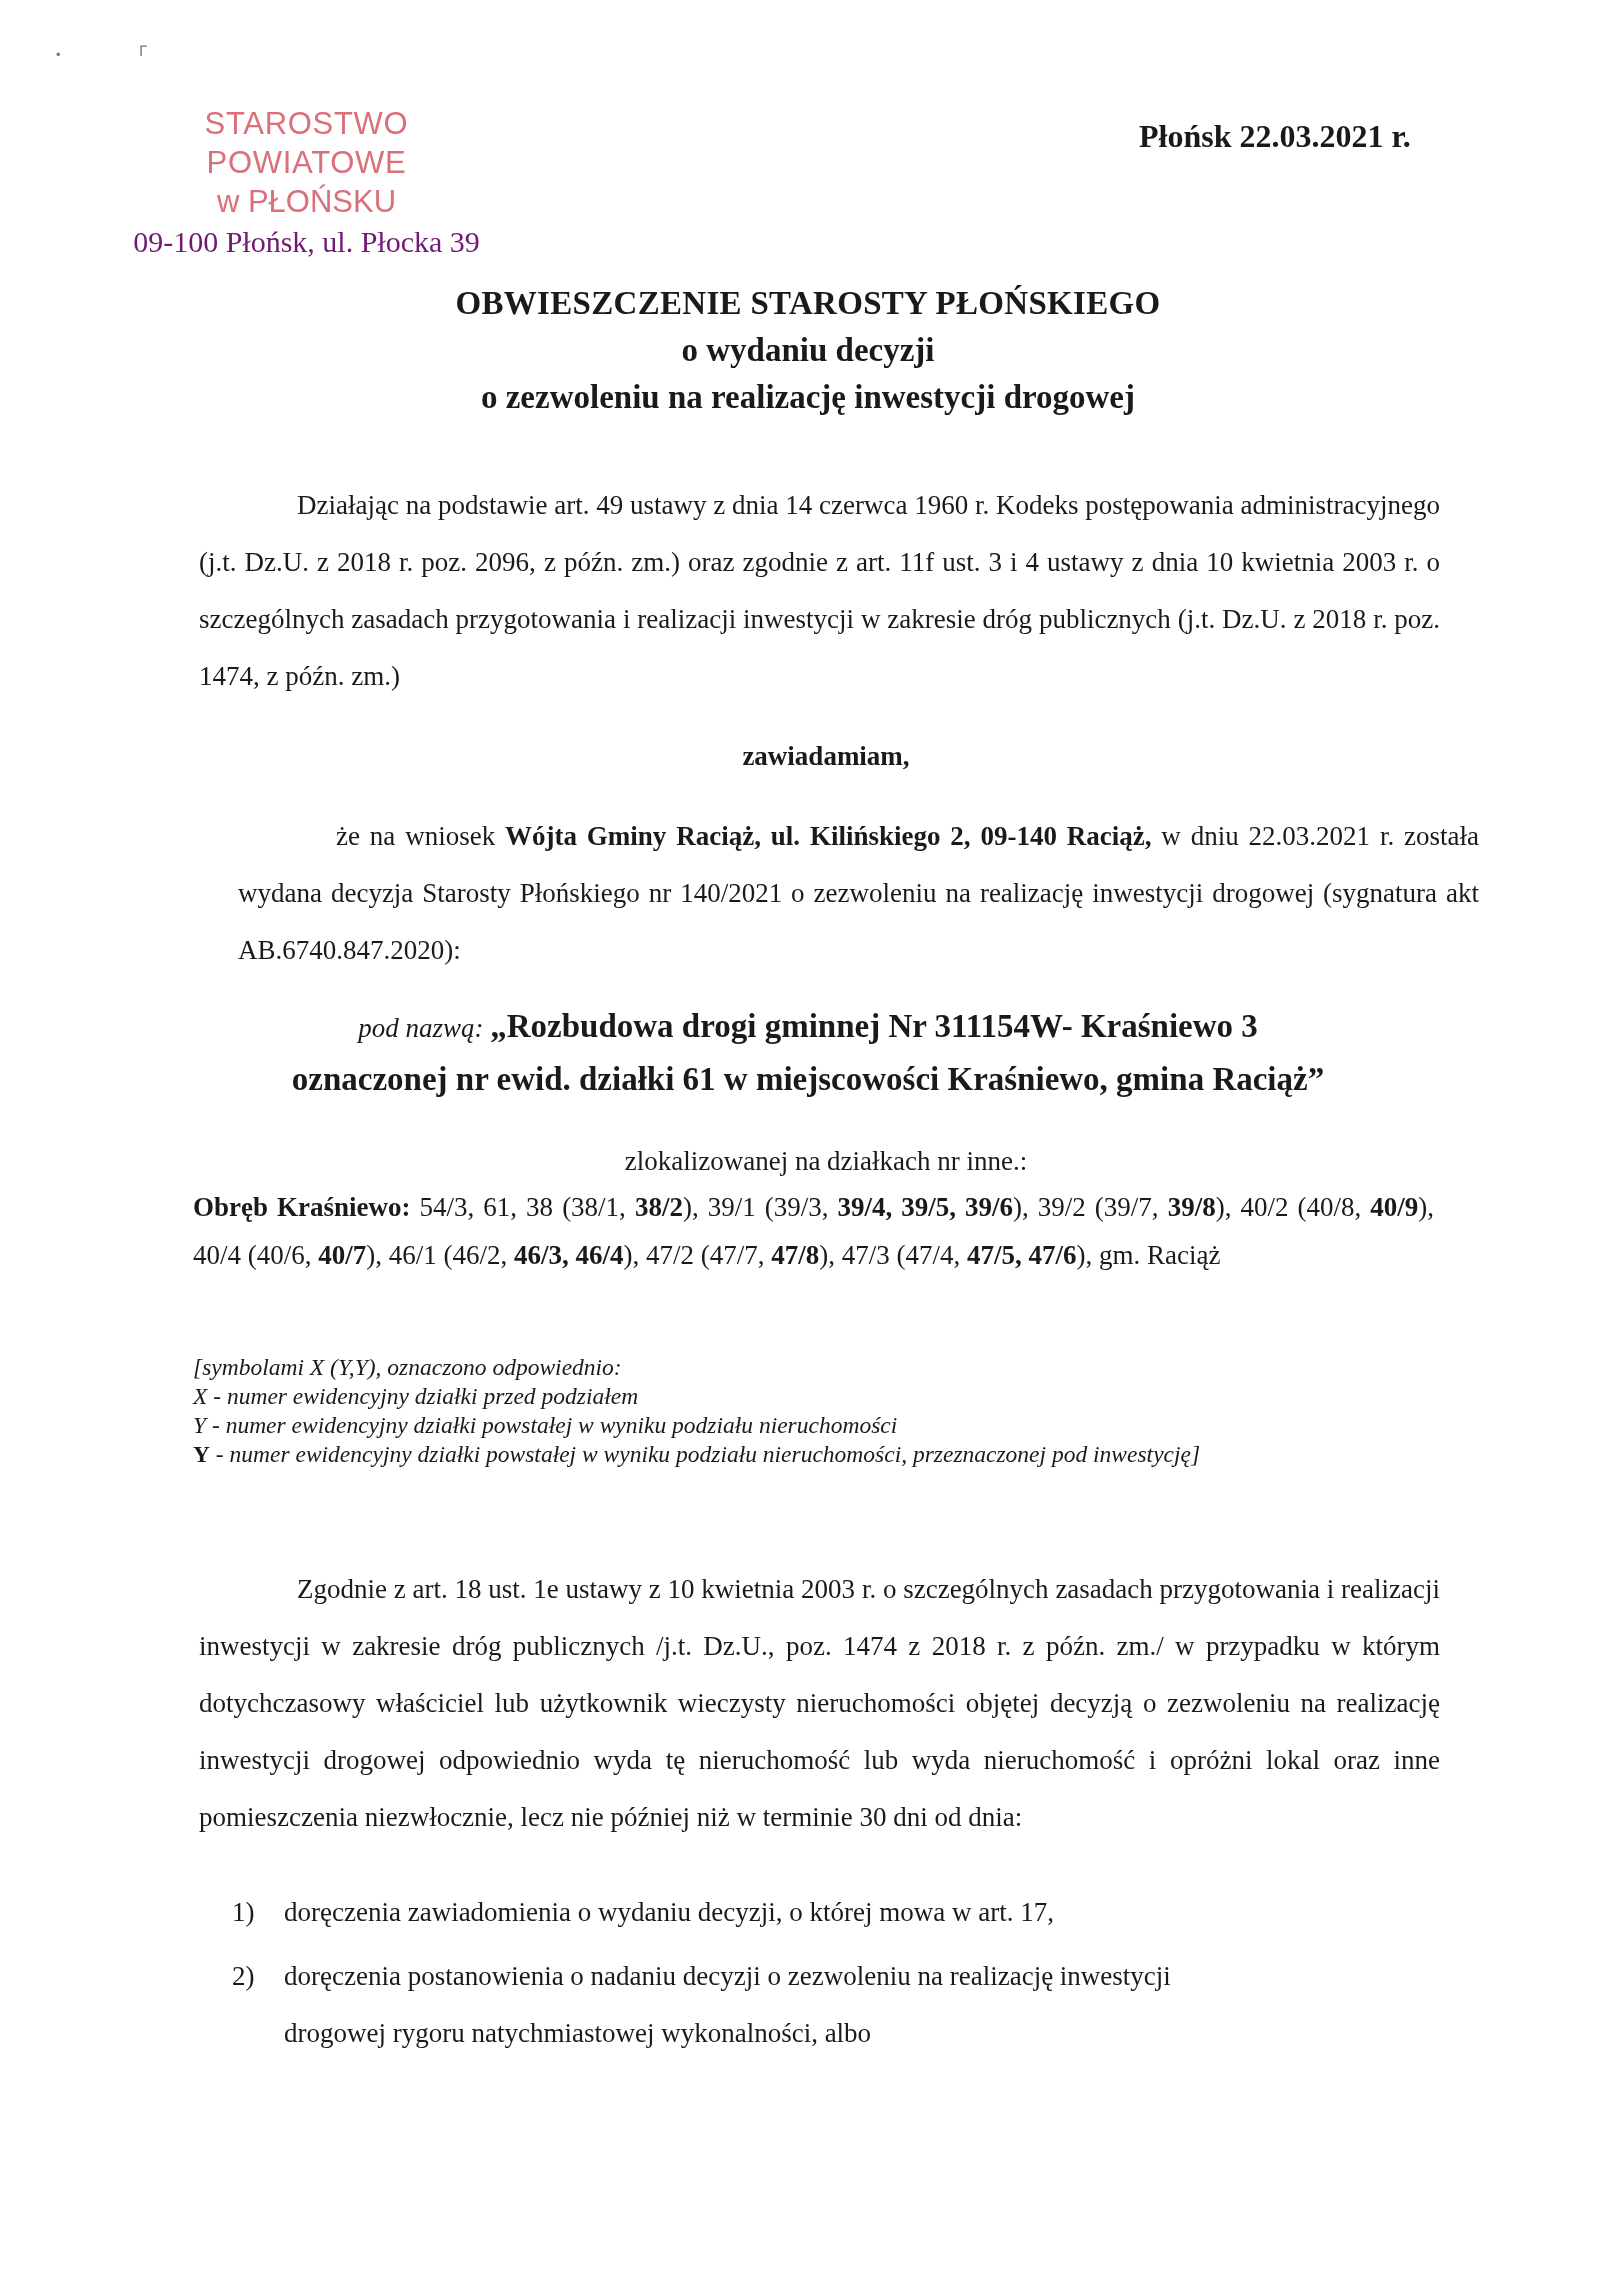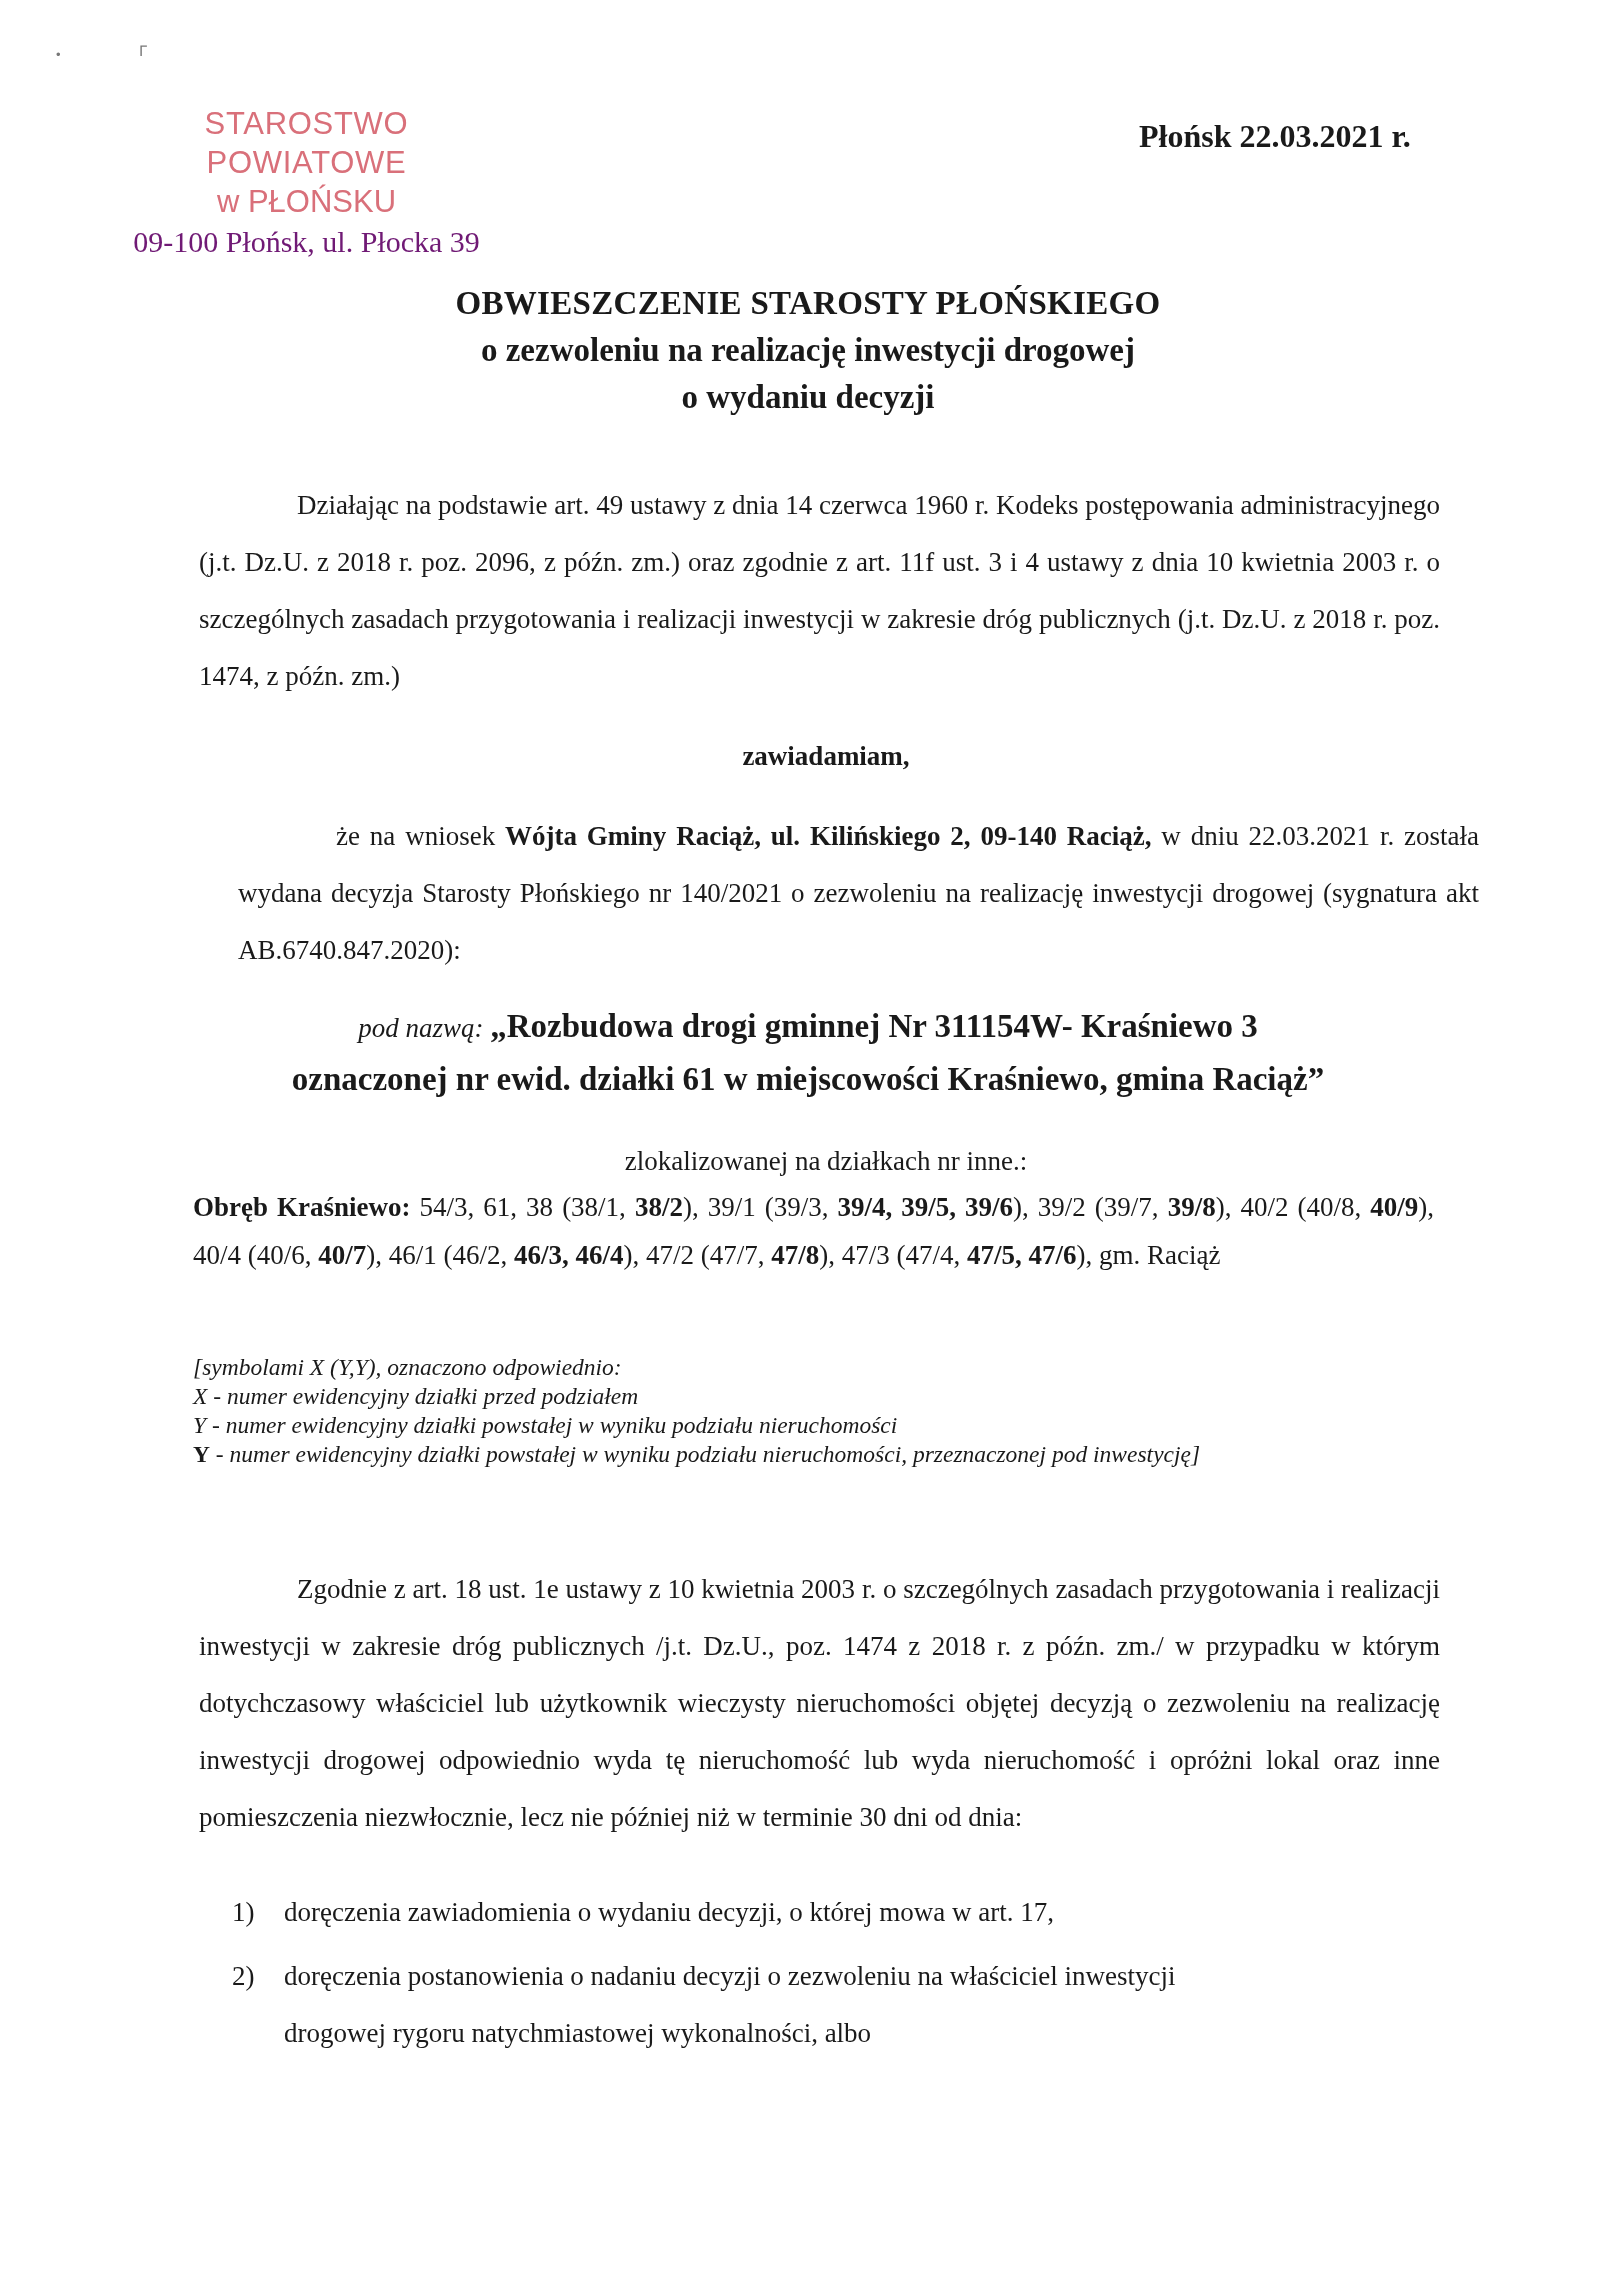--- a/index.html
+++ b/index.html
@@ -63,22 +63,22 @@
 <div class="stamp">
   <div class="l1">STAROSTWO POWIATOWE</div>
   <div class="l2">w PŁOŃSKU</div>
   <div class="l3">09-100 Płońsk, ul. Płocka 39</div>
 </div>
 
 <div class="date">Płońsk 22.03.2021 r.</div>
 
 <div class="title">
   <div class="t1">OBWIESZCZENIE STAROSTY PŁOŃSKIEGO</div>
+  <div>o wydaniu decyzji</div>
   <div>o zezwoleniu na realizację inwestycji drogowej</div>
-  <div>o wydaniu decyzji</div>
 </div>
 
 <div class="para indent" style="top:477px;">Działając na podstawie art. 49 ustawy z dnia 14 czerwca 1960 r. Kodeks postępowania administracyjnego (j.t. Dz.U. z 2018 r. poz. 2096, z późn. zm.) oraz zgodnie z art. 11f ust. 3 i 4 ustawy z dnia 10 kwietnia 2003 r. o szczególnych zasadach przygotowania i realizacji inwestycji w zakresie dróg publicznych (j.t. Dz.U. z 2018 r. poz. 1474, z późn. zm.)</div>
 
 <div class="center b" style="top:737px;line-height:39px;">zawiadamiam,</div>
 
 <div class="para indent" style="top:808px;margin-left:39px;">
   <span>że na wniosek </span><span class="b">Wójta Gminy Raciąż, ul. Kilińskiego 2, 09-140 Raciąż,</span><span> w dniu 22.03.2021 r. została wydana decyzja Starosty Płońskiego nr 140/2021 o zezwoleniu na realizację inwestycji drogowej (sygnatura akt AB.6740.847.2020):</span>
 </div>
 
@@ -99,16 +99,16 @@
   <div>Y - numer ewidencyjny działki powstałej w wyniku podziału nieruchomości</div>
   <div class="hang"><span class="b" style="font-style:normal;">Y</span><span> -  numer ewidencyjny działki powstałej w wyniku podziału nieruchomości, przeznaczonej pod inwestycję]</span></div>
 </div>
 
 <div class="para indent" style="top:1561px;">Zgodnie z art. 18 ust. 1e ustawy z 10 kwietnia 2003 r. o szczególnych zasadach przygotowania i realizacji inwestycji w zakresie dróg publicznych /j.t. Dz.U., poz. 1474 z 2018 r. z późn. zm./ w przypadku w którym dotychczasowy właściciel lub użytkownik wieczysty nieruchomości objętej decyzją o zezwoleniu na realizację inwestycji drogowej odpowiednio wyda tę nieruchomość lub wyda nieruchomość i opróżni lokal oraz inne pomieszczenia niezwłocznie, lecz nie później niż w terminie 30 dni od dnia:</div>
 
 <div class="list-item" style="top:1884px;">
   <span class="num">1)</span><span>doręczenia zawiadomienia o wydaniu decyzji, o której mowa w art. 17,</span>
 </div>
 <div class="list-item" style="top:1948px;">
-  <div><span class="num">2)</span><span>doręczenia postanowienia o nadaniu decyzji o zezwoleniu na właściciel inwestycji</span></div>
+  <div><span class="num">2)</span><span>doręczenia postanowienia o nadaniu decyzji o zezwoleniu na realizację inwestycji</span></div>
   <div class="cont">drogowej  rygoru natychmiastowej wykonalności, albo</div>
 </div>
 
 
 </body></html>

